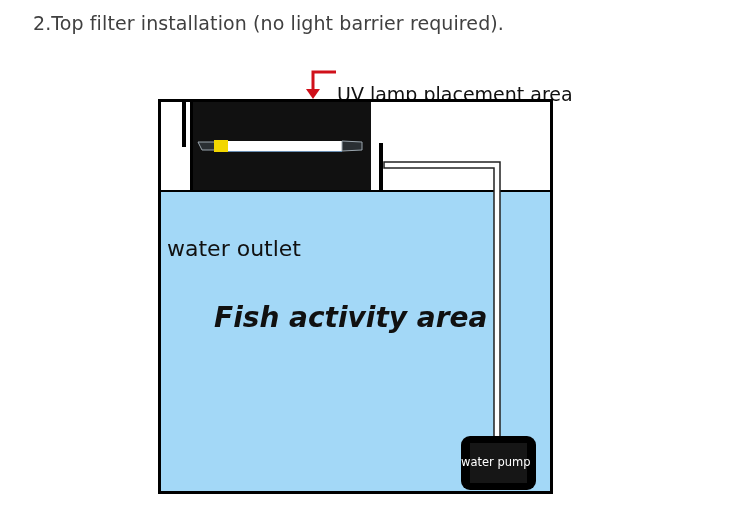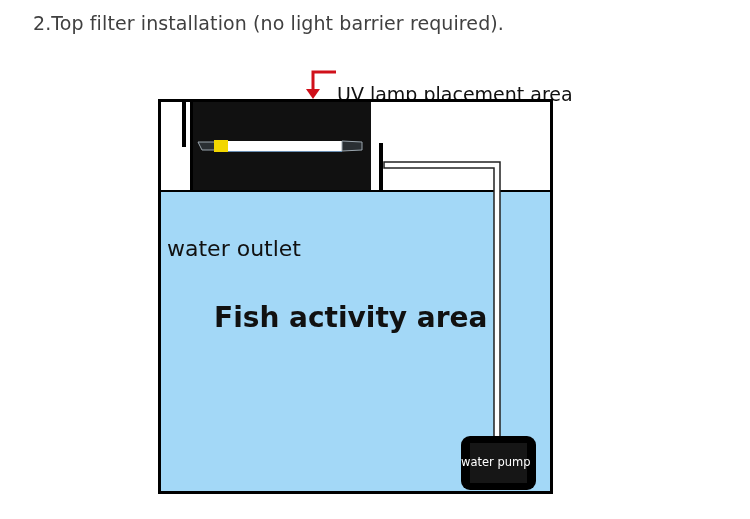--- a/index.html
+++ b/index.html
@@ -7,21 +7,21 @@
   .abs { position: absolute; }
   #title { left: 33px; top: 12px; font-size: 19px; color: #404040; white-space: nowrap; letter-spacing: 0.1px; }
   #uv-label { left: 337px; top: 60px; font-size: 19px; color: #111; white-space: nowrap; margin-top: 23px; }
   #tank { left: 158px; top: 99px; width: 395px; height: 395px; box-sizing: border-box; border: 3px solid #000; background: #fff; }
   #water { left: 161px; top: 190px; width: 389px; height: 301px; background: #a3d8f7; border-top: 2px solid #000; box-sizing: border-box; }
   #lamp-box { left: 192px; top: 102px; width: 179px; height: 88px; background: #111111; }
   #lamp-box-border-left { left: 190px; top: 102px; width: 3px; height: 88px; background: #000; }
   #baffle-left { left: 182px; top: 102px; width: 4px; height: 45px; background: #000; }
   #baffle-right { left: 379px; top: 143px; width: 4px; height: 47px; background: #000; }
   #water-outlet-label { left: 167px; top: 197px; font-size: 22px; color: #111; white-space: nowrap; margin-top: 39px; }
-  #fish-label { left: 214px; top: 301px; font-size: 28px; font-weight: bold; color: #111; white-space: nowrap; }
+  #fish-label { left: 214px; top: 301px; font-size: 28px; font-weight: bold; color: #111; white-space: nowrap; font-style: italic; }
   #pump { left: 461px; top: 436px; width: 75px; height: 54px; background: #000; border-radius: 9px; }
   #pump-inner { left: 470px; top: 443px; width: 57px; height: 40px; background: #161616; }
   #pump-label { left: 461px; top: 455px; width: 60px; text-align: center; font-size: 11.5px; color: #fff; white-space: nowrap; }
 </style>
 </head>
 <body>
 
 <div id="title" class="abs">2.Top filter installation (no light barrier required).</div>
 
 <svg class="abs" style="left:300px;top:62px;" width="40" height="40">

